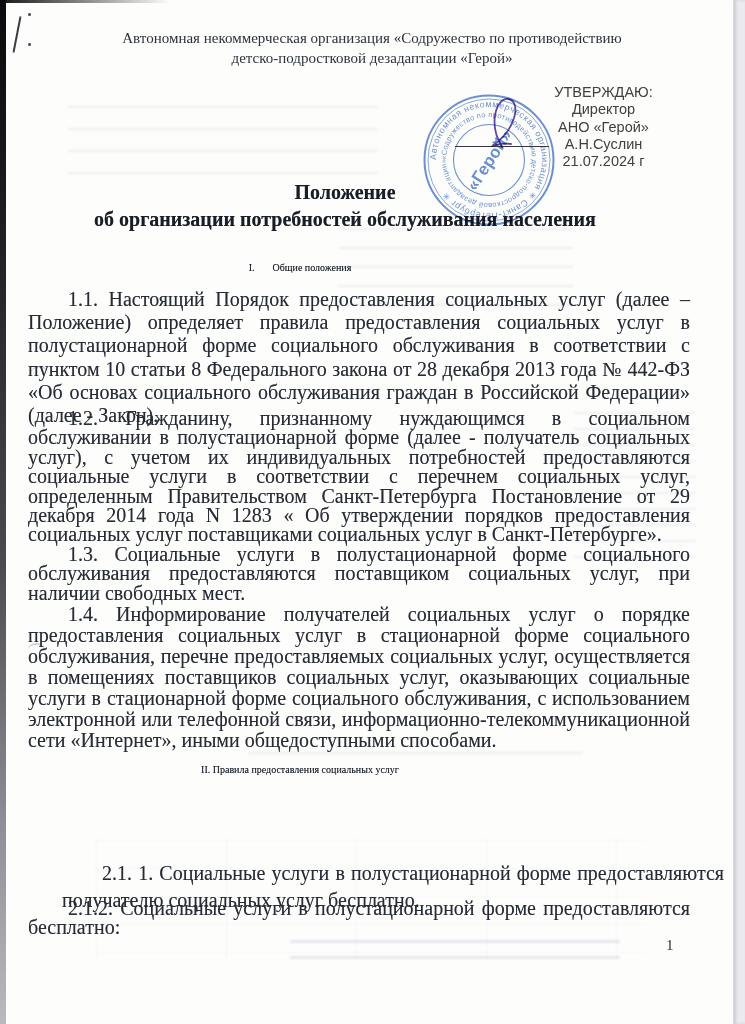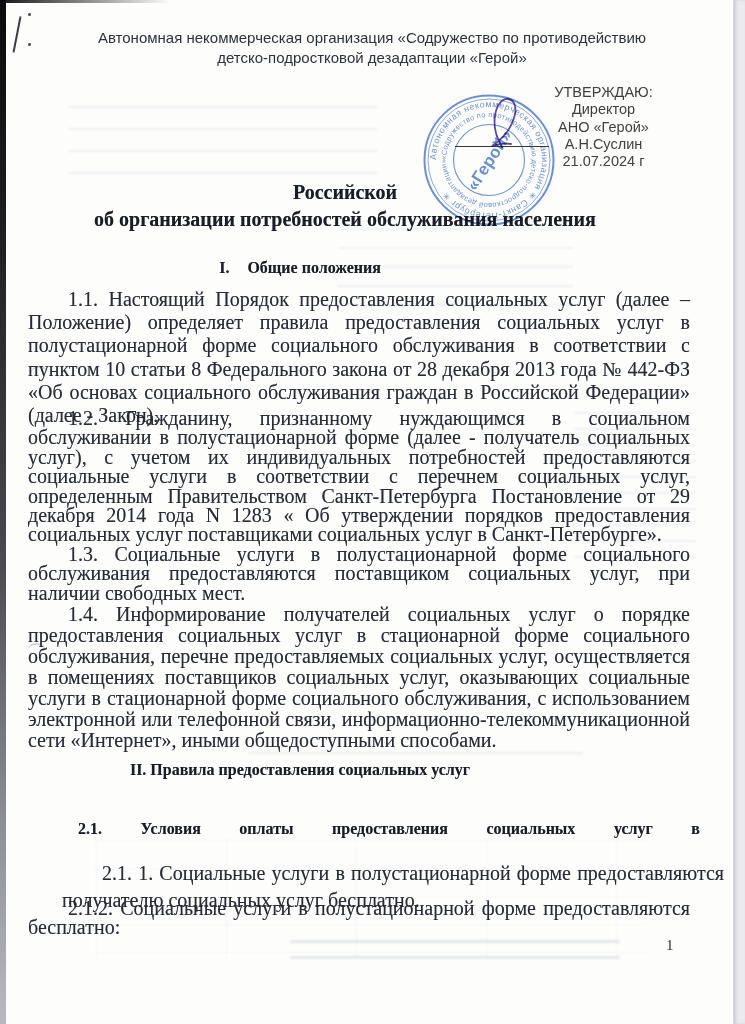--- a/index.html
+++ b/index.html
@@ -42,38 +42,38 @@
   .bleed.b4{left:248px;top:752px;width:335px;height:13px;}
   .bleed.b5{left:96px;top:840px;width:550px;height:118px;
     background:
       repeating-linear-gradient(90deg,rgba(108,124,152,.07) 0 1px,rgba(0,0,0,0) 1px 130px),
       repeating-linear-gradient(180deg,rgba(108,124,152,.07) 0 1px,rgba(0,0,0,0) 1px 28px);}
   .bleed.b6{left:290px;top:940px;width:330px;height:20px;
     background:repeating-linear-gradient(180deg,rgba(108,124,152,.16) 0 3px,rgba(0,0,0,0) 3px 16px);}
 
   
   .org-header{top:28px;left:50px;width:644px;text-align:center;
-    font-family:Liberation Sans, sans-serif;font-size:15px;line-height:20px;
+    font-family:Liberation Serif, serif;font-size:15px;line-height:20px;
     color:#2c313b;z-index:2;}
   .approval{top:84px;left:526px;width:155px;text-align:center;
     font-family:"Liberation Sans",sans-serif;font-size:14.5px;line-height:17.3px;
     color:#404040;z-index:2;}
 
   .stamp{left:419px;top:90px;width:140px;height:140px;z-index:5;
     mix-blend-mode:multiply;opacity:.82;filter:blur(.3px);}
   .sig-line{left:455px;top:146px;width:94px;height:0;
     border-top:1.6px solid #35363f;z-index:6;}
   .sig-squiggle{left:468px;top:92px;width:72px;height:62px;z-index:6;
     mix-blend-mode:multiply;}
 
   .doc-title{top:179px;left:38px;width:614px;text-align:center;
     font-weight:bold;font-size:20px;line-height:27px;color:#191d28;z-index:2;
     text-shadow:0 0 .5px rgba(25,29,40,.55);}
-  .sec-head{left:38px;width:524px;text-align:center;font-weight:bold;
-    font-size:16px;line-height:23px;color:#191d28;z-index:2;
+  .sec-head{left:38px;width:524px;text-align:center;font-weight:normal;
+    font-size:10px;line-height:23px;color:#191d28;z-index:2;
     text-shadow:0 0 .4px rgba(25,29,40,.5);}
   .sec1-head{top:256px;}
   .sec1-head .gap{display:inline-block;width:18px;}
   .sec2-head{top:758px;}
 
   .para{left:28px;width:662px;text-align:justify;font-size:20px;z-index:2;
     text-indent:40px;text-shadow:0 0 .3px rgba(38,43,54,.4);}
   .p11{top:288px;line-height:23.2px;}
   .p12{top:409px;line-height:19.4px;}
   .p13{top:545px;line-height:19.4px;}
@@ -135,34 +135,33 @@
   </text>
   <text x="70" y="76" text-anchor="middle" transform="rotate(-57 70 70)" fill="#4d79c7" font-size="17" font-weight="bold" font-family="Liberation Sans, sans-serif">«Герой»</text>
 </svg>
 
 <div class="abs sig-line"></div>
 <svg class="abs sig-squiggle" viewBox="0 0 72 62">
   <path d="M 34 55 C 20 32, 28 6, 40 7 C 54 9, 48 38, 24 54 C 30 52, 38 51, 43 52" fill="none" stroke="#5d49a4" stroke-width="1.8" stroke-linecap="round"></path>
 </svg>
 
 <div class="abs doc-title">
-  <div>Российской</div>
+  <div>Положение</div>
   <div>об организации потребностей обслуживания населения</div>
 </div>
 
 <div class="abs sec-head sec1-head">
   <span>I.</span><span class="gap"></span><span>Общие положения</span>
 </div>
 <div class="abs para p11">1.1. Настоящий Порядок предоставления социальных услуг (далее – Положение) определяет правила предоставления социальных услуг в полустационарной форме социального обслуживания в соответствии с пунктом 10 статьи 8 Федерального закона от 28 декабря 2013 года № 442-ФЗ «Об основах социального обслуживания граждан в Российской Федерации» (далее - Закон).</div>
 <div class="abs para p12">1.2. Гражданину, признанному нуждающимся в социальном обслуживании в полустационарной форме (далее - получатель социальных услуг), с учетом их индивидуальных потребностей предоставляются социальные услуги в соответствии с перечнем социальных услуг, определенным Правительством Санкт-Петербурга Постановление от 29 декабря 2014 года N 1283 « Об утверждении порядков предоставления социальных услуг поставщиками социальных услуг в Санкт-Петербурге».</div>
 <div class="abs para p13">1.3. Социальные услуги в полустационарной форме социального обслуживания предоставляются поставщиком социальных услуг, при наличии свободных мест.</div>
 <div class="abs para p14">1.4. Информирование получателей социальных услуг о порядке предоставления социальных услуг в стационарной форме социального обслуживания, перечне предоставляемых социальных услуг, осуществляется в помещениях поставщиков социальных услуг, оказывающих социальные услуги в стационарной форме социального обслуживания, с использованием электронной или телефонной связи, информационно-телекоммуникационной сети «Интернет», иными общедоступными способами.</div>
 
 <div class="abs sec-head sec2-head">
   <div>II. Правила предоставления социальных услуг</div>
 </div>
 <div class="abs sub21">
-  <div class="jline">2.1. Условия оплаты предоставления социальных услуг в</div>
 </div>
 <div class="abs para p211">2.1. 1. Социальные услуги в полустационарной форме предоставляются получателю социальных услуг бесплатно.</div>
 <div class="abs para p212">2.1.2. Социальные услуги в полустационарной форме предоставляются бесплатно:</div>
 
 <div class="abs page-num">1</div>
 
 </body></html>

